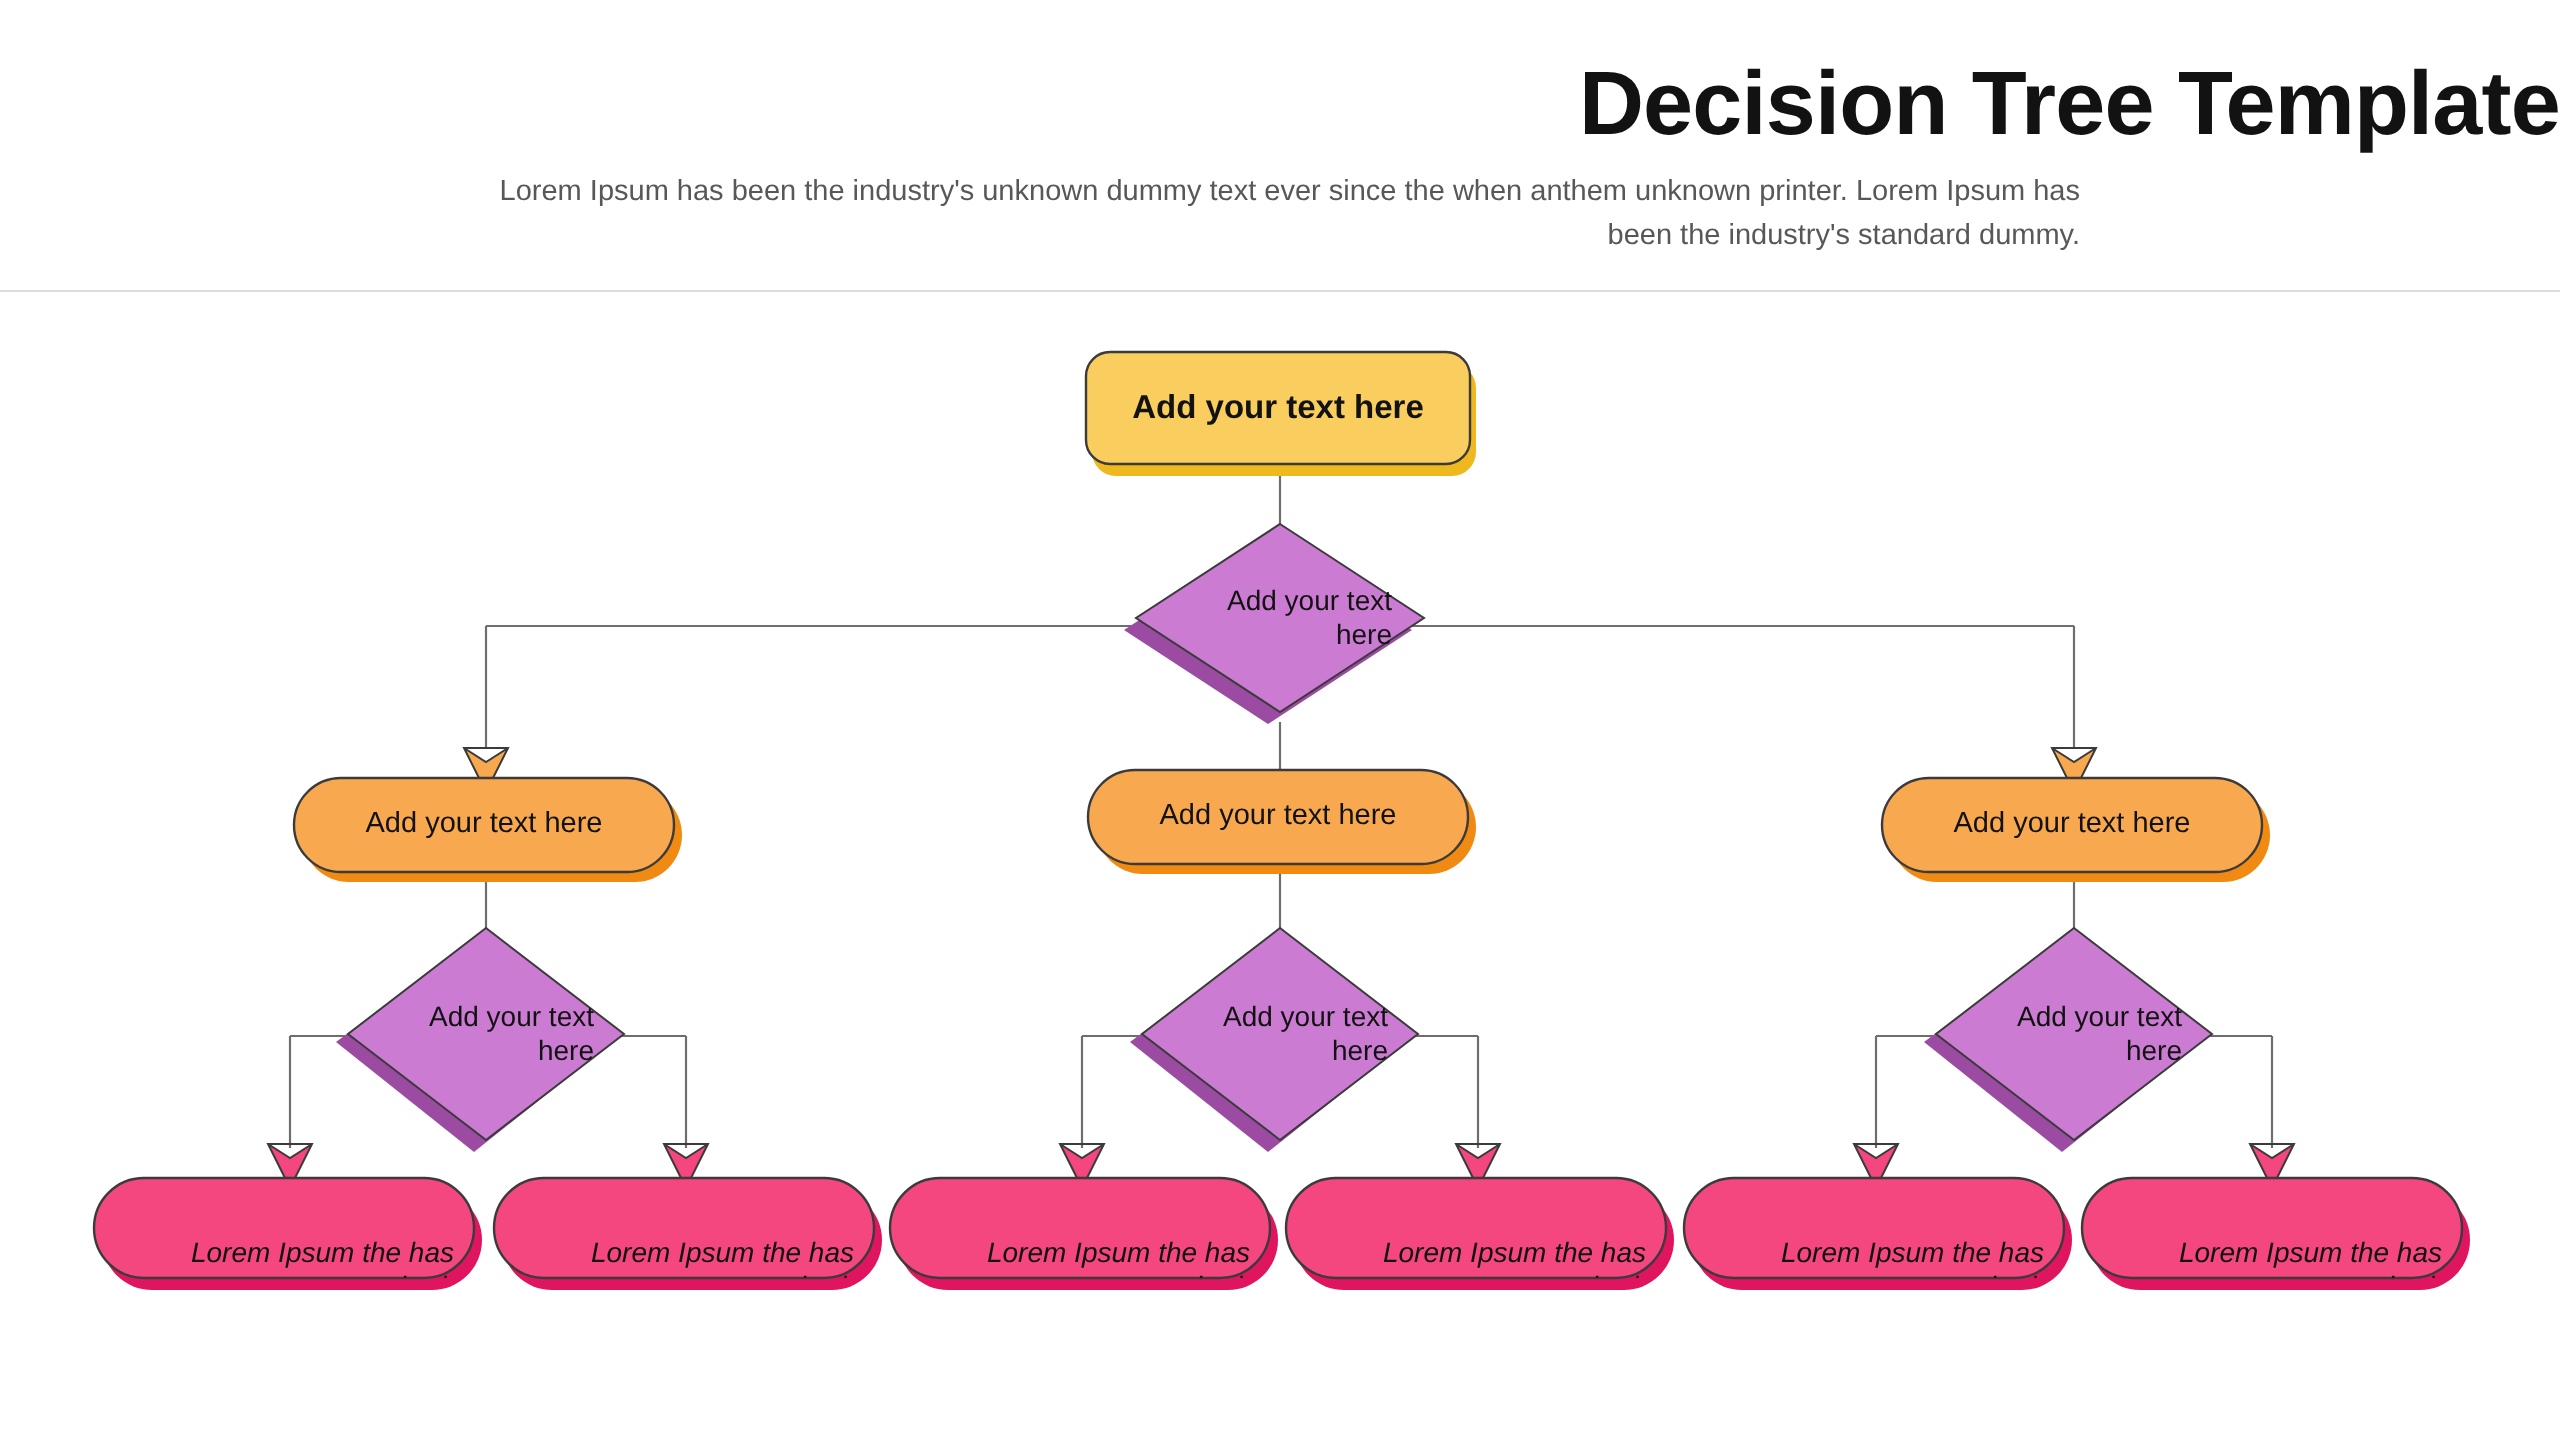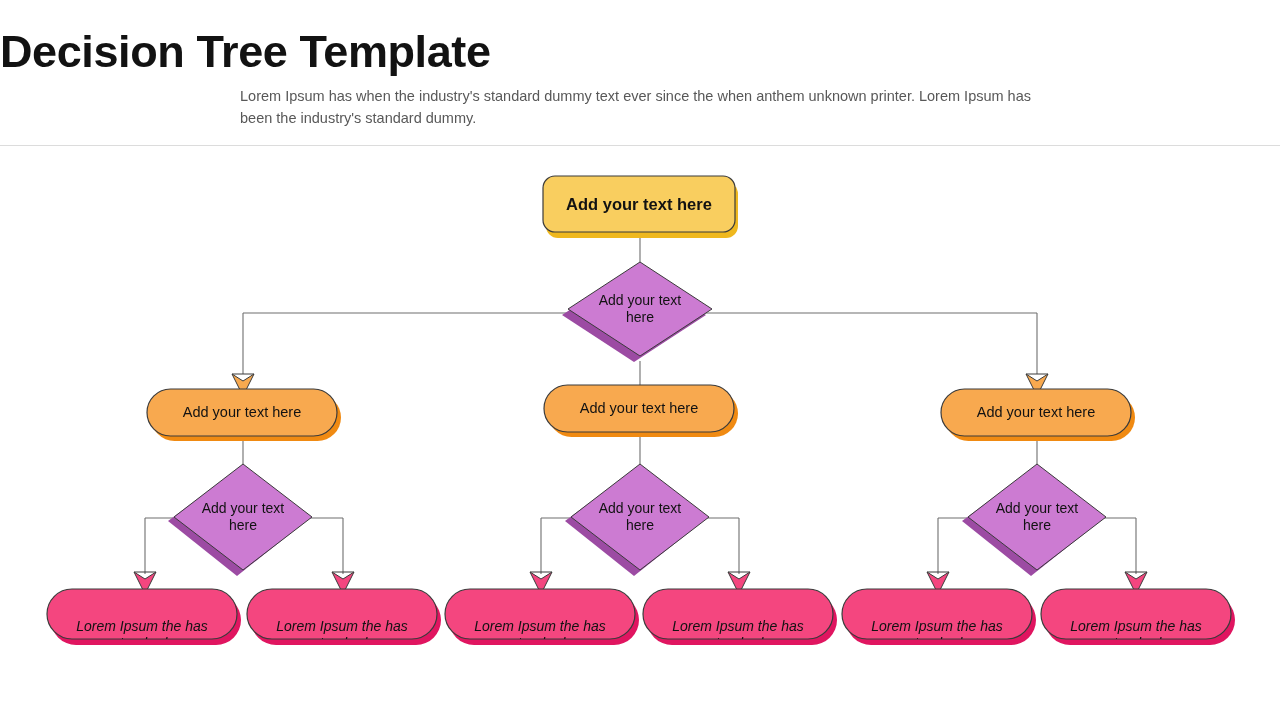--- a/index.html
+++ b/index.html
@@ -23,21 +23,21 @@
 
   
   .header {
     position: absolute;
     left: 0;
     top: 0;
     width: 1280px;
     height: 146px;
     box-sizing: border-box;
     padding-top: 26px;
-    text-align: left;
+    text-align: right;
   }
   .header-divider {
     position: absolute;
     left: 0;
     top: 145px;
     width: 1280px;
     height: 1px;
     background: #dcdcdc;
   }
   .page-title {
@@ -72,21 +72,21 @@
     height: 574px;
   }
 
   
   .nodelabel {
     width: 100%;
     height: 100%;
     display: flex;
     align-items: center;
     justify-content: center;
-    text-align: center;
+    text-align: right;
     box-sizing: border-box;
     font-family: "Liberation Sans", sans-serif;
     color: #121212;
     line-height: 1.22;
   }
   .lbl-root {
     font-size: 16.5px;
     font-weight: 700;
   }
   .lbl-decision {
@@ -106,21 +106,21 @@
     margin-top: 21px;
   }
 </style>
 </head>
 <body>
 
 <div class="slide">
 
   <div class="header">
     <h1 class="page-title">Decision Tree Template</h1>
-    <p class="page-subtitle">Lorem Ipsum has when the industry's standard dummy text ever since the when anthem unknown printer. Lorem Ipsum has been the industry's standard dummy.</p>
+    <p class="page-subtitle">Lorem Ipsum has been the industry's unknown dummy text ever since the when anthem unknown printer. Lorem Ipsum has been the industry's standard dummy.</p>
   </div>
   <div class="header-divider"></div>
 
   <div class="canvas">
     <svg viewBox="0 0 1280 574" xmlns="http://www.w3.org/2000/svg">
 
       <g stroke="#6e6e6e" stroke-width="1.1" fill="none">
 
         <line x1="640" y1="92" x2="640" y2="116"></line>
 

